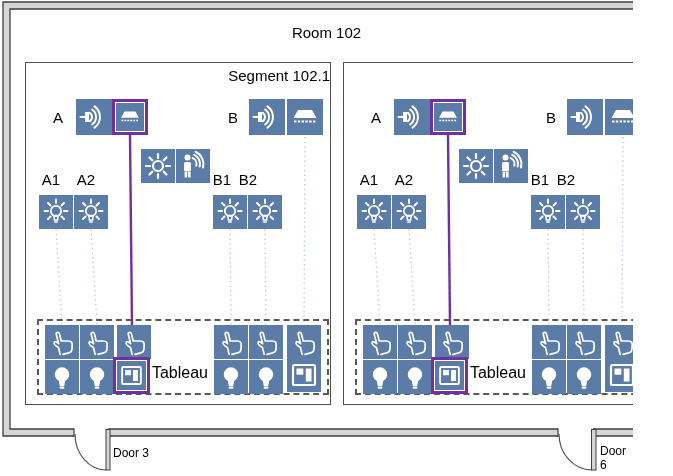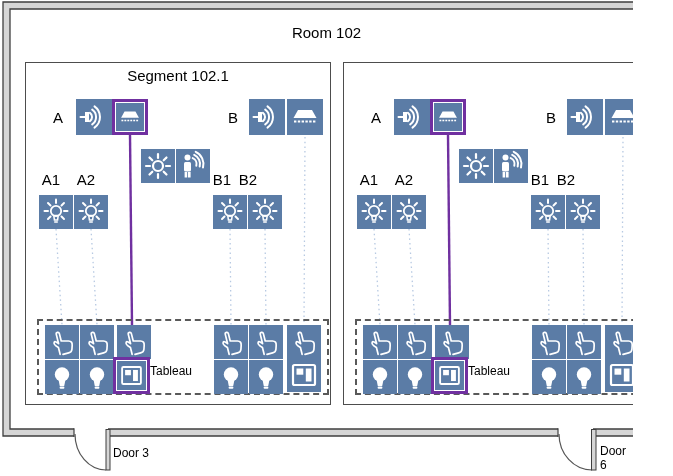--- a/index.html
+++ b/index.html
@@ -13,28 +13,28 @@
   }
   html,body{margin:0;padding:0;background:#fff;}
   .canvas{
     position:relative;width:633px;height:476px;background:#fff;overflow:hidden;
     font-family:"Liberation Sans", sans-serif;color:#000;
   }
   .plan{position:absolute;left:0;top:0;width:673px;height:476px;}
   .room-title{position:absolute;left:0;top:24px;width:653px;text-align:center;font-size:15px;}
   .segment{position:absolute;top:62px;width:306px;height:343px;border:1px solid var(--segborder);box-sizing:border-box;background:#fff;}
   .wires{position:absolute;left:0;top:0;width:306px;height:343px;}
-  .seg-title{position:absolute;left:0;top:4px;width:100%;text-align:center;font-size:15px;}
+  .seg-title{position:absolute;left:0;top:4px;width:100%;text-align:right;font-size:15px;}
   .lbl{position:absolute;font-size:15px;text-align:center;line-height:18px;}
   .sq{position:absolute;background:var(--blue);}
   .sq svg,.sq-fill svg{width:100%;height:100%;display:block;}
   .purple-box{position:absolute;border:3px solid var(--purple);padding:1px;box-sizing:border-box;background:#fff;}
   .purple-box .sq-fill{width:100%;height:100%;background:var(--blue);}
   .tableau{position:absolute;border:2px dashed var(--dash);box-sizing:border-box;background:transparent;}
-  .tableau-lbl{position:absolute;font-size:12px;text-align:left;}
+  .tableau-lbl{position:absolute;font-size:16px;text-align:center;}
   .door-lbl{position:absolute;font-size:12px;}
 </style>
 </head>
 <body>
 
 <div class="canvas">
 
   <svg class="plan" viewBox="0 0 673 476">
     <path d="M3 2 H671 V436 H3 Z M10 9 H664 V429 H10 Z" fill="var(--wall-fill)" fill-rule="evenodd" stroke="var(--wall-stroke)" stroke-width="1.3"></path>
     <rect x="74" y="427.2" width="34" height="9.8" fill="#ffffff"></rect>

